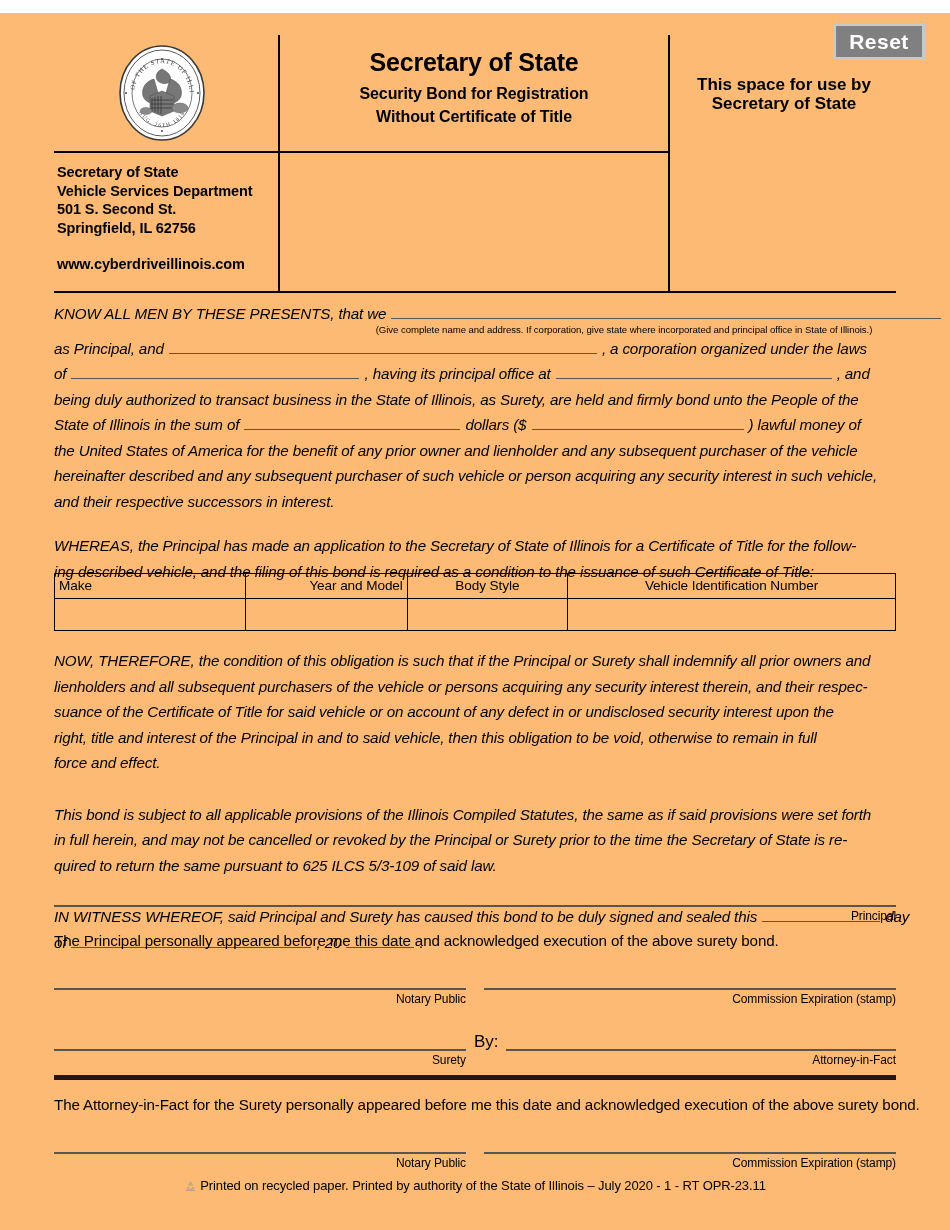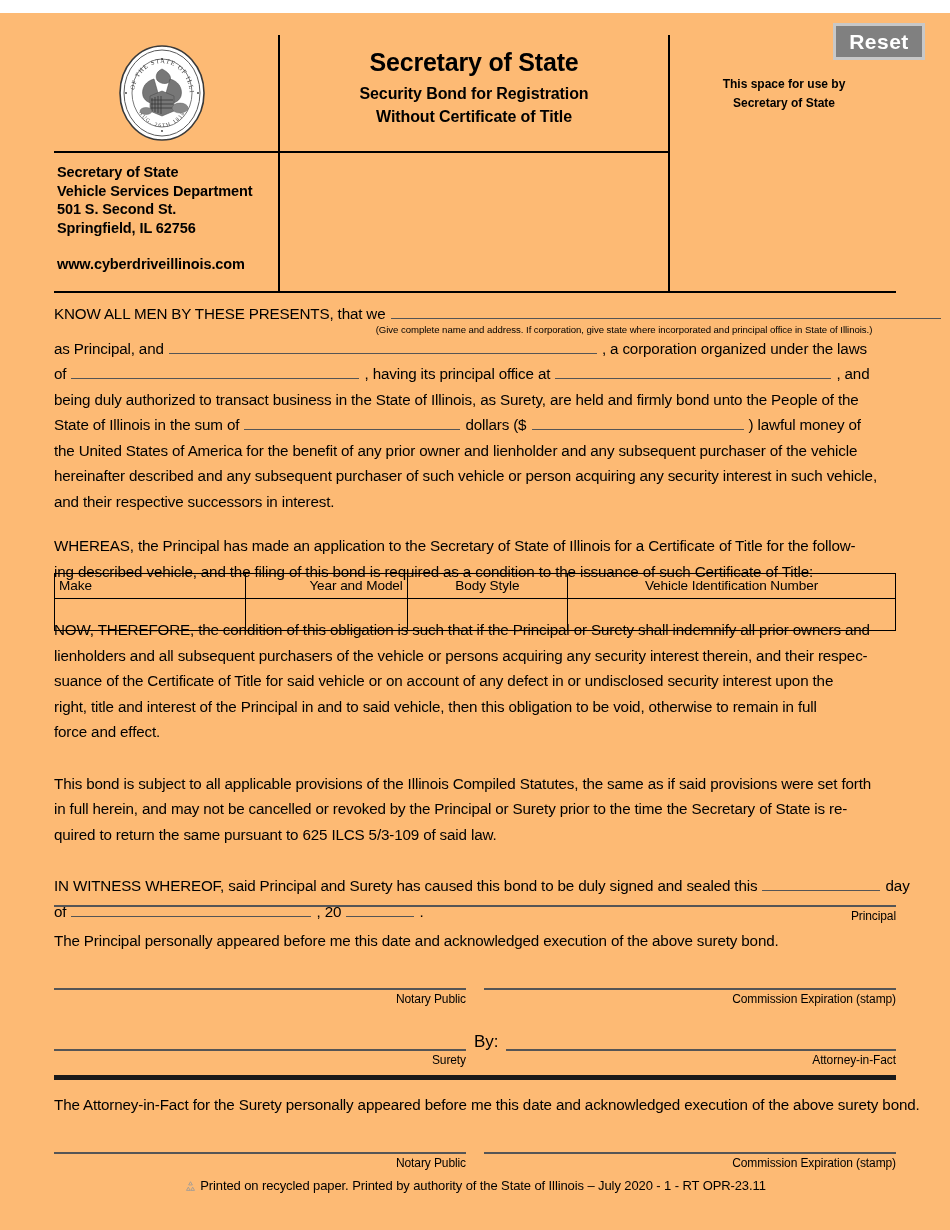--- a/index.html
+++ b/index.html
@@ -111,21 +111,21 @@
     line-height: 23px;
     letter-spacing: -0.1px;
   }
 
   .sos-space {
     position: absolute;
     left: 618px;
     top: 40px;
     width: 224px;
     text-align: center;
-    font-size: 12px;
+    font-size: 17px;
     font-weight: bold;
     line-height: 19px;
   }
 
   .address-block {
     position: absolute;
     left: 3px;
     top: 128px;
     font-size: 14.5px;
     font-weight: bold;
@@ -139,21 +139,21 @@
     position: absolute;
     left: 54px;
     top: 288px;
     width: 842px;
     font-size: 15.2px;
     line-height: 25.5px;
     letter-spacing: -0.15px;
   }
   .para { margin: 0 0 0 0; }
   .para + .para { margin-top: 19px; }
-  .line { white-space: nowrap; }
+  .line { white-space: nowrap; font-style: italic; }
 
   .fill {
     display: inline-block;
     border-bottom: 1.4px solid #555;
     vertical-align: baseline;
     height: 17px;
     margin: 0 1px;
   }
   .hint {
     display: block;
@@ -350,21 +350,21 @@
       </tr>
       <tr class="blank">
         <td class="col-make"></td>
         <td class="col-year"></td>
         <td class="col-body"></td>
         <td class="col-vin"></td>
       </tr>
     </tbody>
   </table>
 
-  <div class="body-area" style="top:604px;">
+  <div class="body-area" style="top:635px;">
     <div class="para">
       <div class="line">NOW, THEREFORE, the condition of this obligation is such that if the Principal or Surety shall indemnify all prior owners and</div>
       <div class="line">lienholders and all subsequent purchasers of the vehicle or persons acquiring any security interest therein, and their respec-</div>
       <div class="line">suance of the Certificate of Title for said vehicle or on account of any defect in or undisclosed security interest upon the</div>
       <div class="line">right, title and interest of the Principal in and to said vehicle, then this obligation to be void, otherwise to remain in full</div>
       <div class="line">force and effect.</div>
     </div>
 
     <div class="para" style="margin-top:26px;">
       <div class="line">This bond is subject to all applicable provisions of the Illinois Compiled Statutes, the same as if said provisions were set forth</div>

